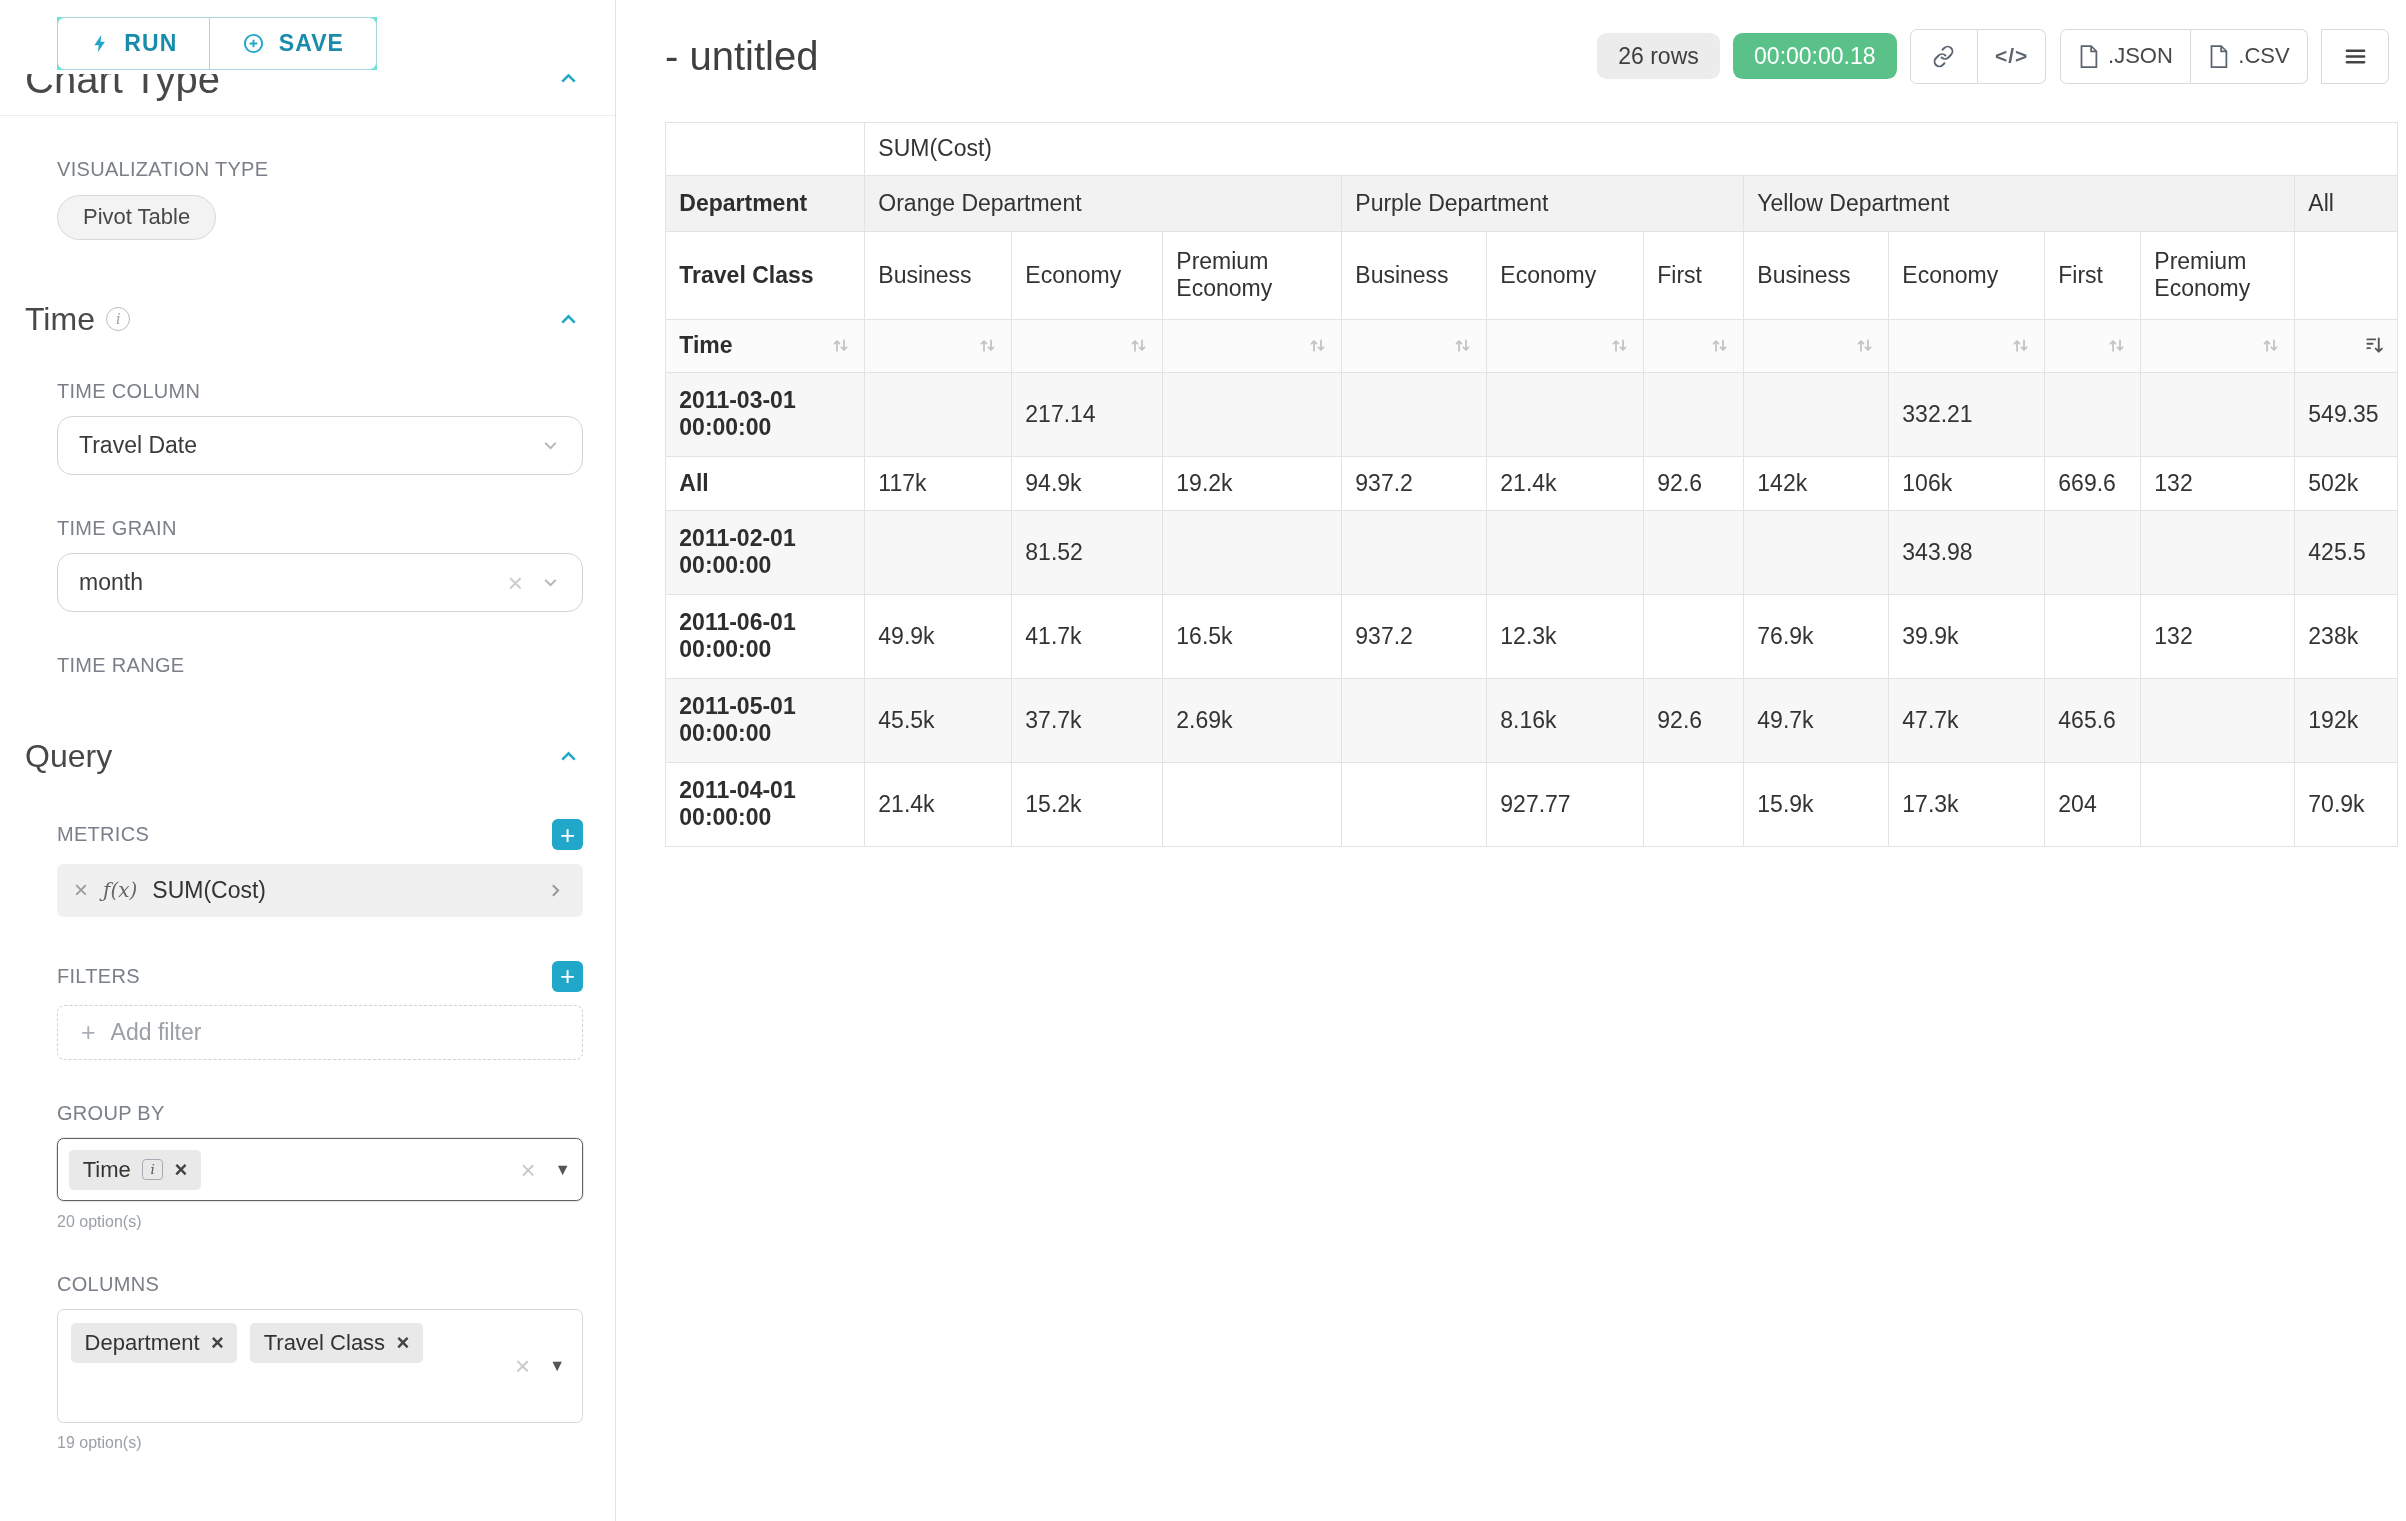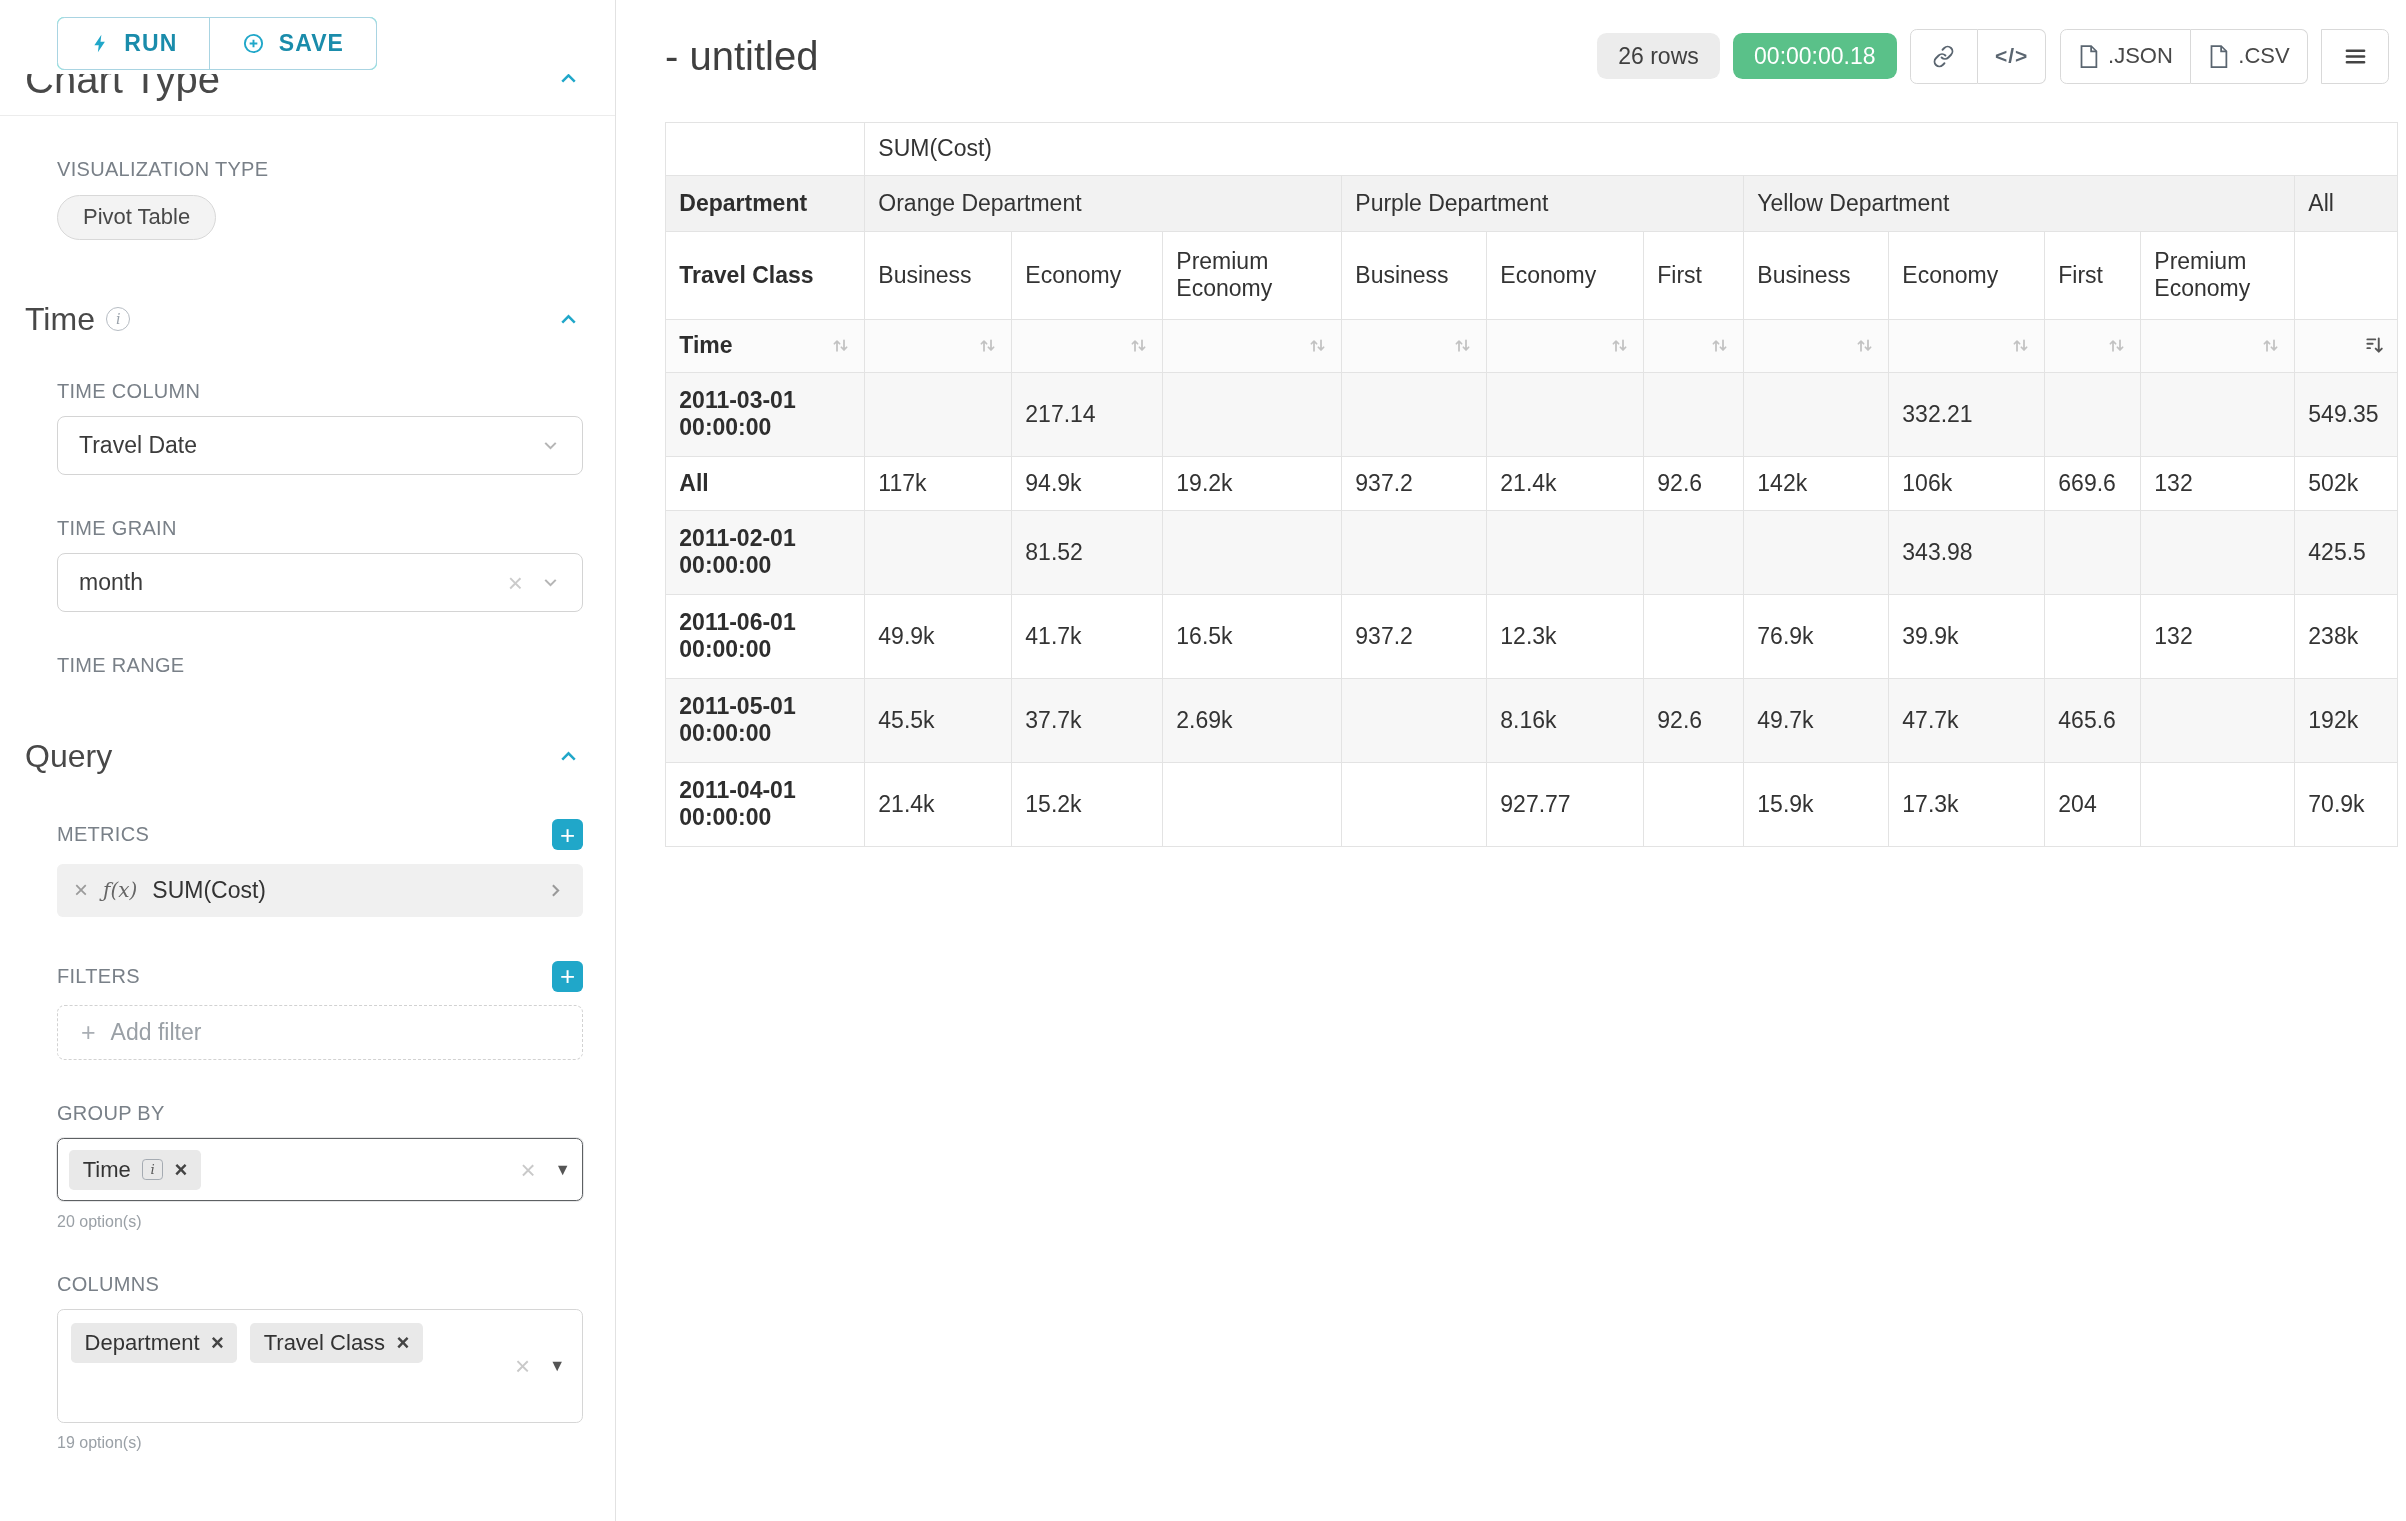--- a/index.html
+++ b/index.html
@@ -6,21 +6,21 @@
   html,body { margin:0; padding:0; }
   body {
     width:2406px; height:1522px; overflow:hidden;
     font-family:"Liberation Sans", sans-serif;
     color:#484848; background:#fff;
   }
   .app { display:flex; width:100%; height:100%; }
 
   
   .sidebar { width:616px; min-width:616px; border-right:1.9px solid #e2e2e2; overflow:hidden; position:relative; background:#fff; }
-  .btn-row { display:flex; margin:17px 0 0 57px; position:relative; z-index:2; background:#5eead4; width:max-content;border-radius:7px; }
+  .btn-row { display:flex; margin:17px 0 0 57px; position:relative; z-index:2; background:#5eead4; width:max-content; }
   .btn { display:flex; align-items:center; gap:13.3px; height:53px; padding:0 32px; background:#fff;
          border:1.9px solid #a9d4e2; color:#1a8cab; font-size:23px; font-weight:700; letter-spacing:1.1px; cursor:pointer; }
   .btn-run  { border-radius:7.6px 0 0 7.6px; }
   .btn-save { border-radius:0 7.6px 7.6px 0; border-left:none; }
 
   .clipped-heading { height:32px; overflow:hidden; margin:3.8px 34px 0 25px; position:relative; z-index:1;
                      display:flex; justify-content:space-between; align-items:flex-start; }
   .clipped-heading .ctitle { font-size:40px; font-weight:500; color:#484848; margin-top:-17px; white-space:nowrap; }
   .clipped-heading .cchev  { margin-top:-7.6px; }
   .hr { border:none; border-top:1px solid #ececec; margin:9.5px 0 0 0; }
@@ -33,21 +33,21 @@
   .viz-pill { display:inline-block; margin-top:0; padding:8.6px 25px; font-size:22px; color:#484848;
               background:#f3f3f3; border:1px solid #d8d8d8; border-radius:23px; cursor:pointer; }
 
   .section-head { display:flex; align-items:center; margin:61px 34px 0 25px; }
   .section-head h2 { font-size:32px; font-weight:500; margin:0; color:#484848; }
   .info-circle { width:24px; height:24px; min-width:24px; border:1.9px solid #b6bcc3; border-radius:50%;
                  color:#9aa2ab; font-size:14.3px; font-style:italic; display:flex; align-items:center; justify-content:center;
                  margin-left:11.4px; font-family:"DejaVu Serif", serif; }
   .sec-chev { margin-left:auto; cursor:pointer; display:flex; }
 
-  .select { height:59px; border:1px solid #d4d4d4; border-radius:8px; display:flex; align-items:center;
+  .select { height:59px; border:1px solid #d4d4d4; border-radius:15px; display:flex; align-items:center;
             padding:16px 21px; font-size:23px; color:#3b3b3b; background:#fff; cursor:pointer; }
   .select .clear-x { color:#cbcbcb; font-size:26px; margin-left:auto; cursor:pointer; line-height:1; }
   .select .dd      { margin-left:17px; display:flex; cursor:pointer; }
   .select .dd.auto { margin-left:auto; }
 
   .range-pill { display:inline-block; padding:10.5px 27px; border:1px solid #d4d4d4; border-radius:27px;
                 font-size:22px; color:#3b3b3b; background:#fafafa; cursor:pointer; }
 
   .plus-btn { width:31px; height:31px; background:#20a7c9; border-radius:5.7px; color:#fff; font-size:26px;
               line-height:1; display:flex; align-items:center; justify-content:center; cursor:pointer; font-weight:400; }

